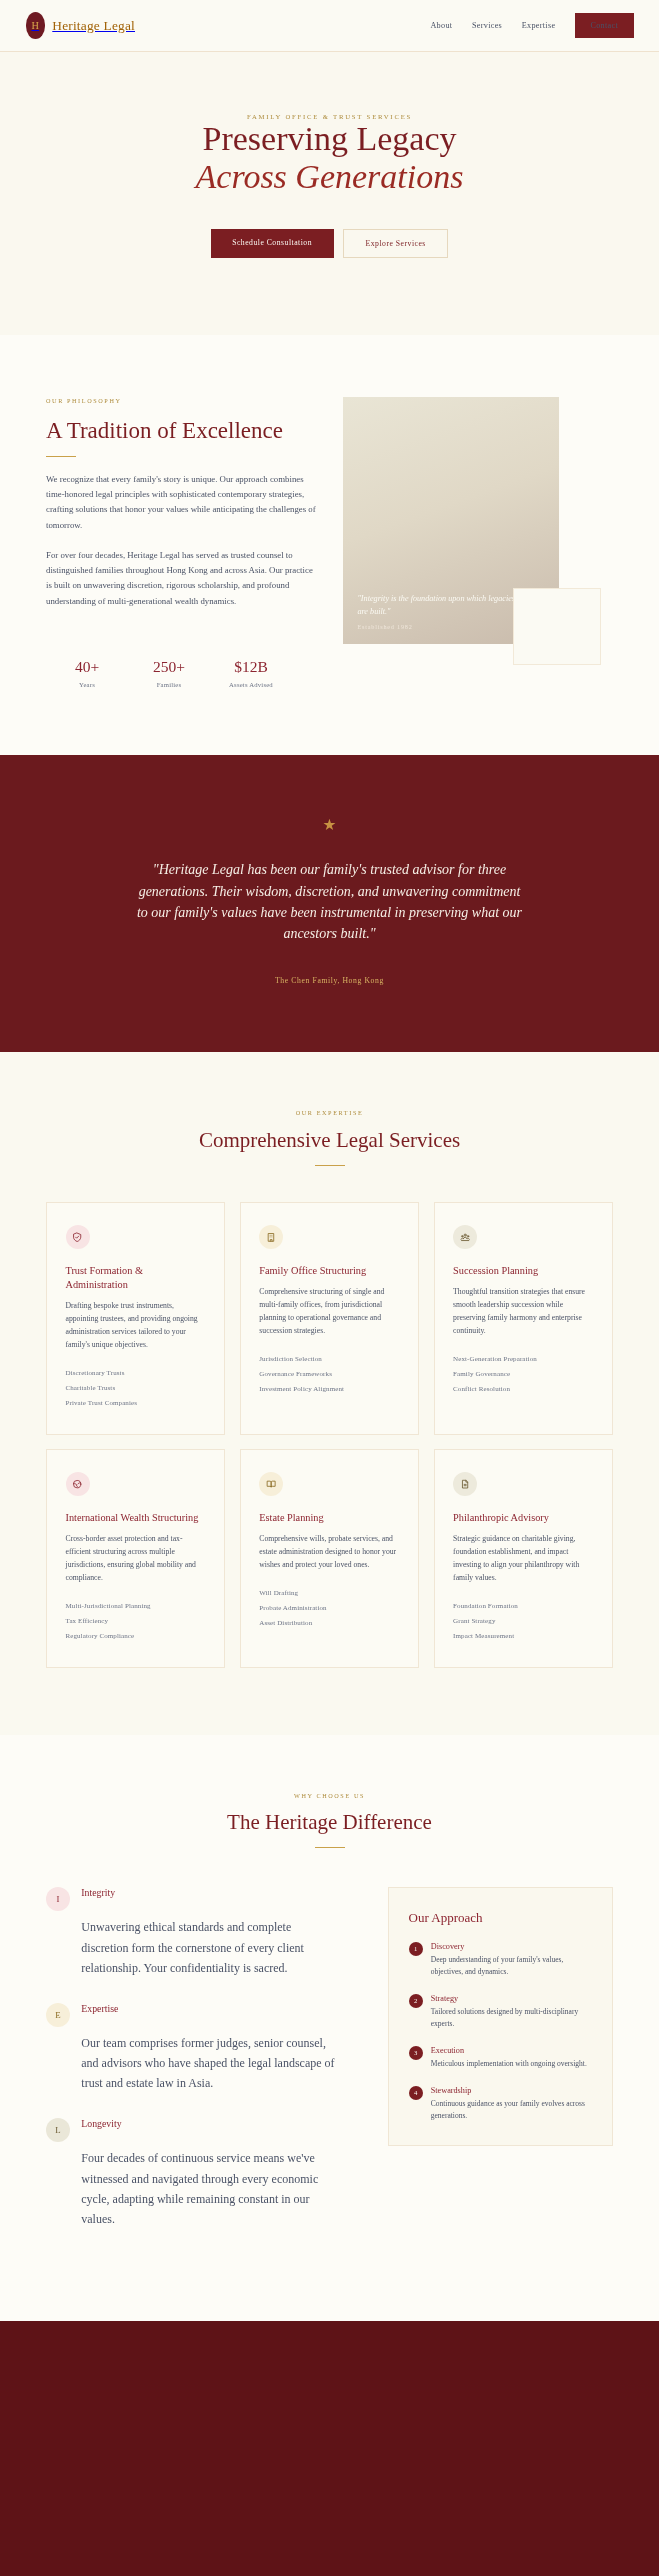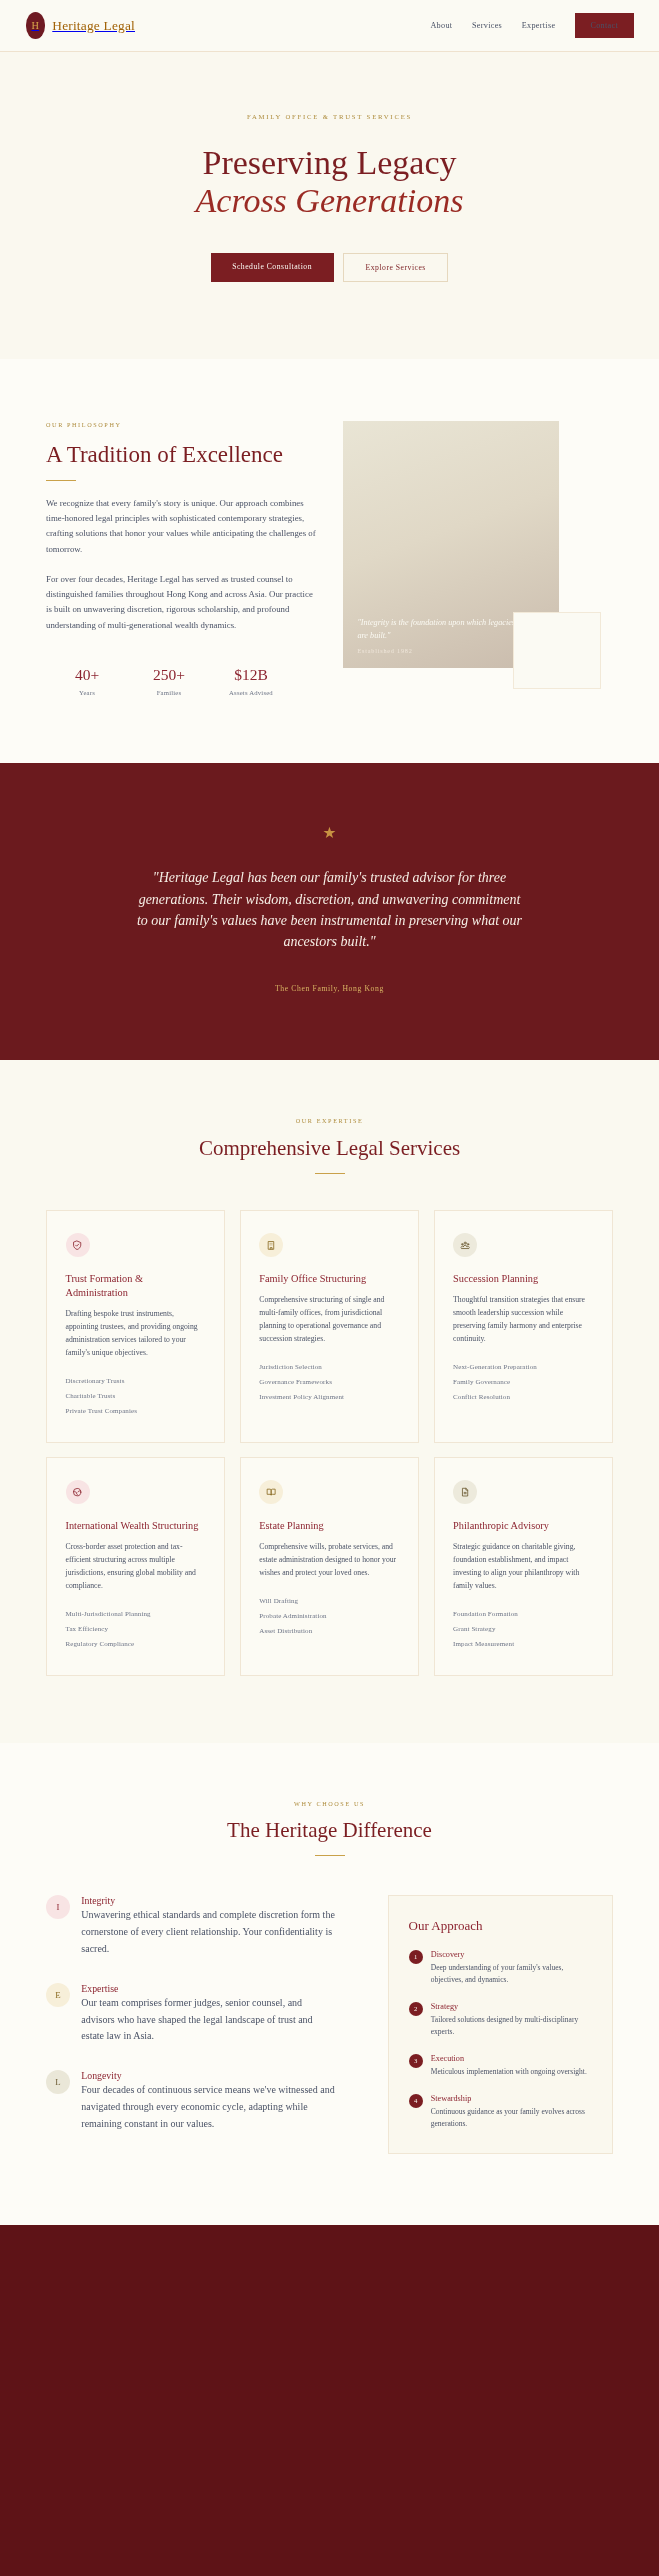--- a/index.html
+++ b/index.html
@@ -34,21 +34,21 @@
     background:#7B1E22; color:#FBFAF3; font-size:7.7px;
     padding:7.7px 15.5px; letter-spacing:0.4px; text-decoration:none; display:inline-block;
   }
 
   
   .hero { background:#FAF8EF; padding:61px 0 77px; text-align:center; }
   .eyebrow {
     font-size:6.7px; letter-spacing:1.8px; color:#AE8C3D; text-transform:uppercase;
   }
   .hero h1 {
-    margin-top:24px; font-size:34px; line-height:1.13; color:#7B1E22; font-weight:normal;
+    font-size:34px; line-height:1.13; color:#7B1E22; font-weight:normal;
   }
   .hero h1 .ital { display:block; font-style:italic; color:#9A2B24; }
   .hero p.sub {
     margin:27px auto 0; width:330px; font-size:9.8px; line-height:1.62; color:#4A5266;
   }
   .hero-actions { margin-top:32px; display:flex; justify-content:center; gap:9.3px; }
   .btn-primary {
     background:#7B1E22; color:#FBFAF3; font-size:7.7px; letter-spacing:0.5px;
     padding:9.3px 21.6px; text-decoration:none; display:inline-block;
   }
@@ -63,21 +63,21 @@
   .phil-left { width:273px; }
   .phil-right { width:258px; position:relative; }
   .sec-eyebrow { font-size:6.2px; letter-spacing:1.6px; color:#AE8C3D; text-transform:uppercase; }
   .phil-left h2 {
     margin-top:12.4px; font-size:23px; line-height:1.2; color:#7B1E22; font-weight:normal;
   }
   .rule-gold { width:30px; height:1px; background:#C9A14A; margin-top:11.3px; }
   .phil-left p { margin-top:15.5px; font-size:8.8px; line-height:1.72; color:#4A5266; }
   .stats { display:flex; margin-top:33px; }
   .stat { width:82px; text-align:center; }
-  .stat .num { font-size:15.5px; color:#8C2430; }
+  .stat .num { font-size:15.5px; color:#8C2430;margin-top:16px; }
   .stat .lbl { margin-top:5.2px; font-size:6.7px; color:#6D7486; letter-spacing:0.2px; }
   .photo-frame {
     width:216px; height:247px;
     background:linear-gradient(160deg,#E9E5D5 0%,#E0D8C6 45%,#C9BBAC 100%);
     position:relative; overflow:hidden;
   }
   .photo-caption { position:absolute; left:14.4px; bottom:14.4px; width:170px; }
   .photo-caption .q { font-style:italic; font-size:8.2px; line-height:1.5; color:#FBFAF3; }
   .photo-caption .est { margin-top:5.2px; font-size:6.2px; letter-spacing:0.8px; color:#EFE6DA; }
   .photo-accent {
@@ -118,21 +118,21 @@
   .why .sec-head { text-align:center; }
   .why-grid { margin-top:39px; display:flex; gap:33px; align-items:flex-start; }
   .why-left { width:289px; }
   .why-right { width:245px;padding-left:20px; }
   .diff { display:flex; gap:11.3px; margin-bottom:25px; }
   .diff-badge {
     flex:0 0 auto; width:24px; height:24px; border-radius:50%;
     display:flex; align-items:center; justify-content:center; font-size:8.8px;
   }
   .diff h4 { font-size:9.8px; color:#8C2430; font-weight:normal; }
-  .diff p { margin-top:1px; font-size:10px; line-height:1.68; color:#4A5266; }
+  .diff p { margin-top:19px; font-size:12px; line-height:1.68; color:#4A5266; }
   .approach { background:#FAF8EE; border:0.5px solid #F0E6D4; padding:21.6px 19.6px 23px; }
   .approach h3 { font-size:13px; color:#8C2430; font-weight:normal; }
   .step { display:flex; gap:8.2px; margin-top:15.5px; }
   .step-num {
     flex:0 0 auto; width:14px; height:14px; border-radius:50%;
     background:#7B1E22; color:#FBFAF3; font-size:6.7px;
     display:flex; align-items:center; justify-content:center;
   }
   .step h5 { font-size:8.2px; color:#8C2430; font-weight:normal; }
   .step p { margin-top:3.6px; font-size:7.5px; line-height:1.6; color:#4A5266; }

